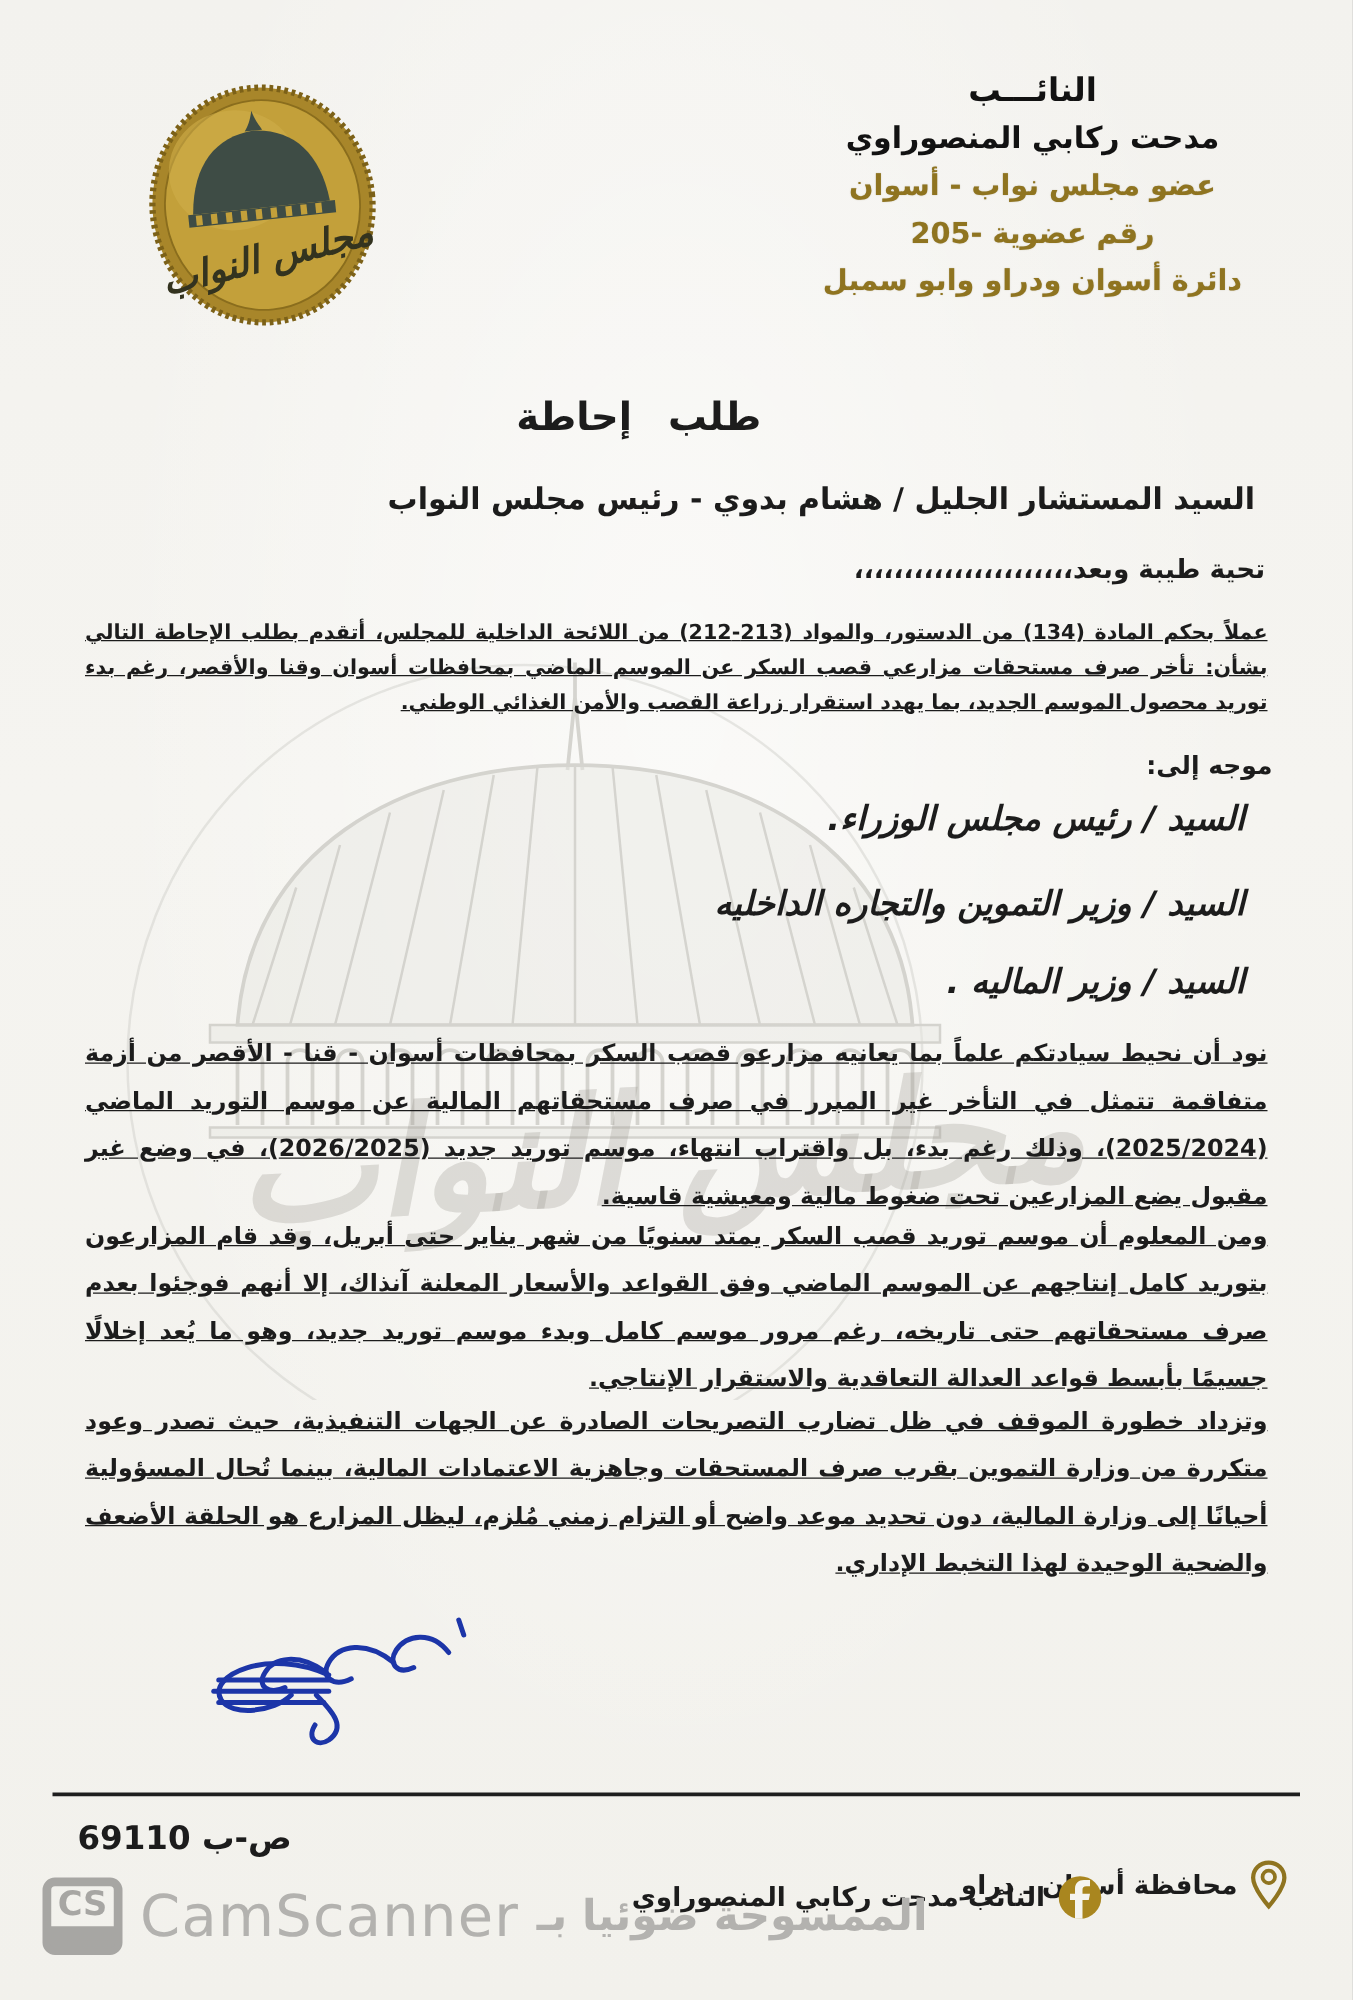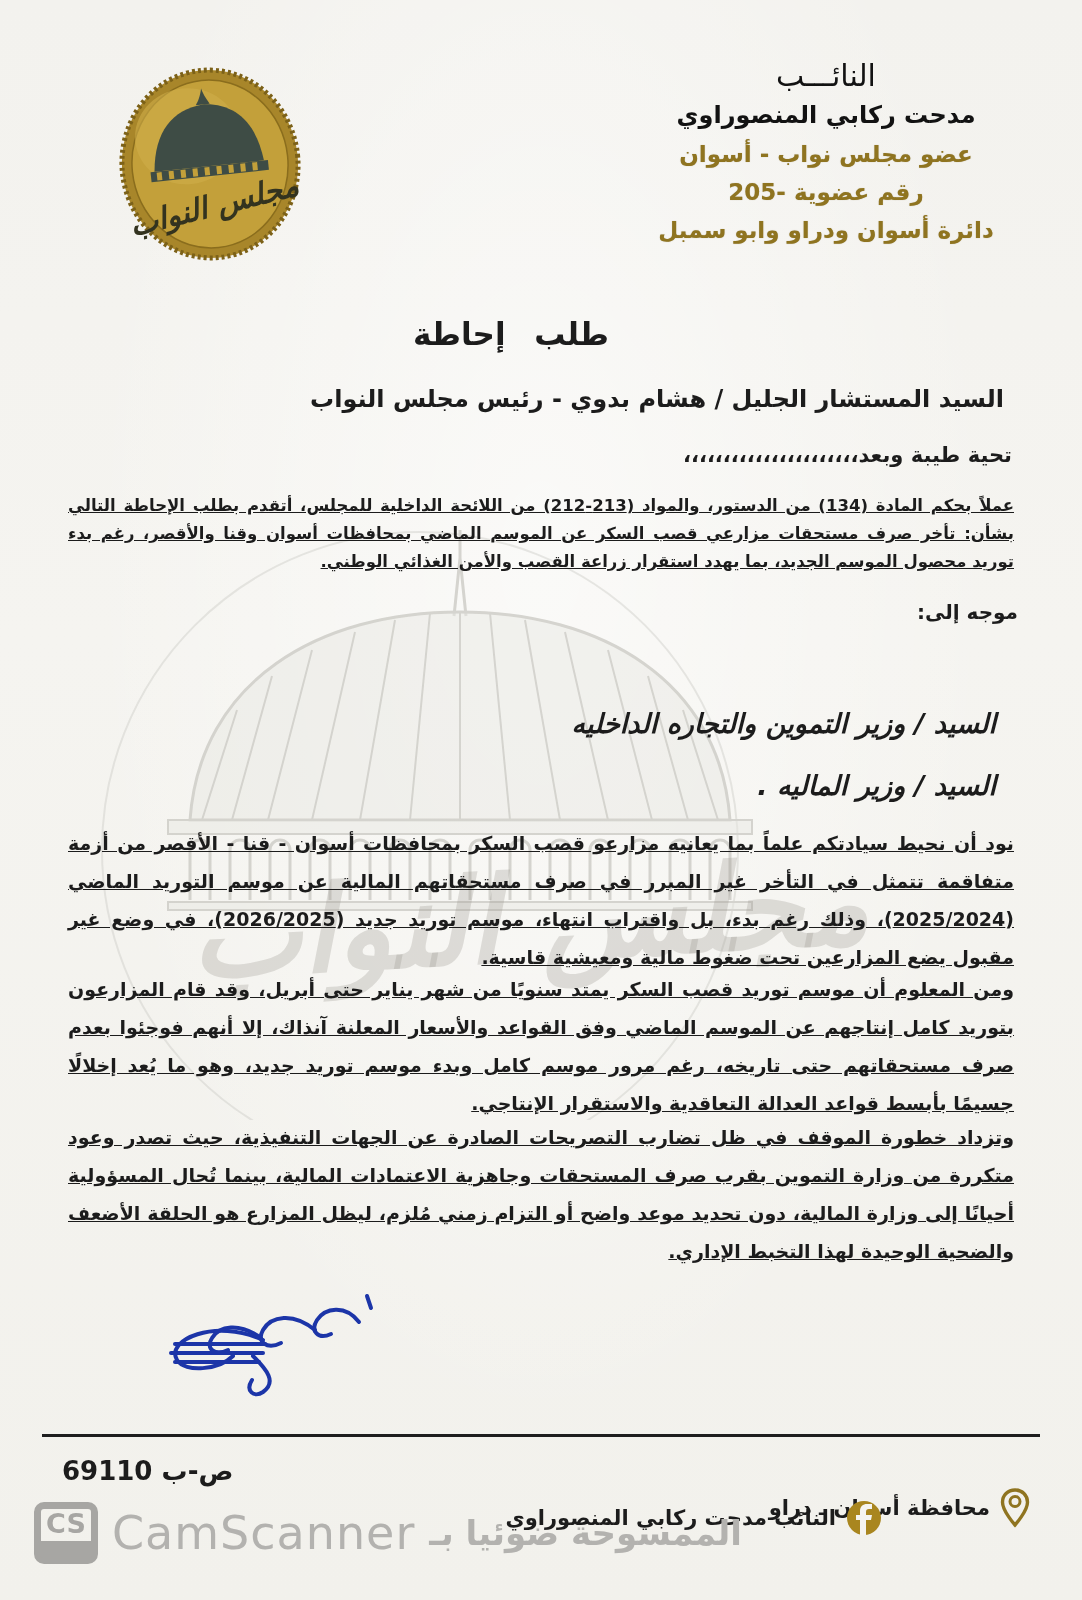--- a/index.html
+++ b/index.html
@@ -15,21 +15,21 @@
   
   .watermark { position:absolute; left:40px; top:520px; width:800px; height:600px; z-index:0; pointer-events:none; }
   .wm-callig {
     position:absolute; left:190px; top:850px; z-index:0; pointer-events:none;
     font-size:118px; font-weight:bold; color:rgba(150,148,140,.28);
     transform:rotate(-3deg); font-style:italic; white-space:nowrap;
   }
   
   .seal { position:absolute; left:112px; top:48px; width:196px; height:232px; z-index:2; }
   .header-block { position:absolute; top:58px; right:36px; width:440px; text-align:center; z-index:2; }
-  .hdr-l1 { font-size:30px; font-weight:normal; color:#121212; letter-spacing:0; }
+  .hdr-l1 { font-size:26px; font-weight:bold; color:#121212; letter-spacing:0; }
   .hdr-l2 { font-size:24px; font-weight:bold; color:#121212; margin-top:8px; }
   .hdr-gold { font-size:23px; font-weight:bold; color:#8f7420; margin-top:12px; text-shadow:0 0 1px rgba(90,70,10,.35); }
   
   .title { position:absolute; top:316px; left:0; right:60px; text-align:center; font-size:31px; font-weight:600; word-spacing:18px; z-index:2; }
   .addressee { position:absolute; top:385px; right:78px; font-size:24px; font-weight:600; z-index:2; }
   .greeting { position:absolute; top:443px; right:70px; font-size:21px; font-weight:600; z-index:2; letter-spacing:.5px; }
   .para { position:absolute; right:68px; left:68px; text-align:justify; font-weight:bold; z-index:2;text-decoration:underline; }
   .para-intro { top:492px; font-size:16.5px; line-height:28px; }
   .directed { position:absolute; top:600px; right:64px; font-size:20px; font-weight:bold; z-index:2; }
   .recipient { position:absolute; right:86px; font-size:27px; font-weight:bold; font-style:italic; z-index:2; }
@@ -114,20 +114,21 @@
     <div class="hdr-gold">دائرة أسوان ودراو وابو سمبل</div>
   </div>
 
   <div class="title">طلب إحاطة</div>
   <div class="addressee">السيد المستشار الجليل / هشام بدوي - رئيس مجلس النواب</div>
   <div class="greeting">تحية طيبة وبعد،،،،،،،،،،،،،،،،،،،،،،</div>
 
   <div class="para para-intro">عملاً بحكم المادة (134) من الدستور، والمواد (213-212) من اللائحة الداخلية للمجلس، أتقدم بطلب الإحاطة التالي بشأن: تأخر صرف مستحقات مزارعي قصب السكر عن الموسم الماضي بمحافظات أسوان وقنا والأقصر، رغم بدء توريد محصول الموسم الجديد، بما يهدد استقرار زراعة القصب والأمن الغذائي الوطني.</div>
 
   <div class="directed">موجه إلى:</div>
+  <div class="recipient rec-0">السيد / رئيس مجلس الوزراء.</div>
   <div class="recipient rec-1">السيد / وزير التموين والتجاره الداخليه</div>
   <div class="recipient rec-2">السيد / وزير الماليه .</div>
 
   <div class="para para-1">نود أن نحيط سيادتكم علماً بما يعانيه مزارعو قصب السكر بمحافظات أسوان - قنا - الأقصر من أزمة متفاقمة تتمثل في التأخر غير المبرر في صرف مستحقاتهم المالية عن موسم التوريد الماضي (2025/2024)، وذلك رغم بدء، بل واقتراب انتهاء، موسم توريد جديد (2026/2025)، في وضع غير مقبول يضع المزارعين تحت ضغوط مالية ومعيشية قاسية.</div>
   <div class="para para-3">وتزداد خطورة الموقف في ظل تضارب التصريحات الصادرة عن الجهات التنفيذية، حيث تصدر وعود متكررة من وزارة التموين بقرب صرف المستحقات وجاهزية الاعتمادات المالية، بينما تُحال المسؤولية أحيانًا إلى وزارة المالية، دون تحديد موعد واضح أو التزام زمني مُلزم، ليظل المزارع هو الحلقة الأضعف والضحية الوحيدة لهذا التخبط الإداري.</div>
   <div class="para para-2">ومن المعلوم أن موسم توريد قصب السكر يمتد سنويًا من شهر يناير حتى أبريل، وقد قام المزارعون بتوريد كامل إنتاجهم عن الموسم الماضي وفق القواعد والأسعار المعلنة آنذاك، إلا أنهم فوجئوا بعدم صرف مستحقاتهم حتى تاريخه، رغم مرور موسم كامل وبدء موسم توريد جديد، وهو ما يُعد إخلالًا جسيمًا بأبسط قواعد العدالة التعاقدية والاستقرار الإنتاجي.</div>
 
   <svg class="signature" viewBox="0 0 250 120">
     <g stroke="#1c35a8" stroke-width="4" fill="none" stroke-linecap="round">
       <path d="M232 14 l4 12"></path>

